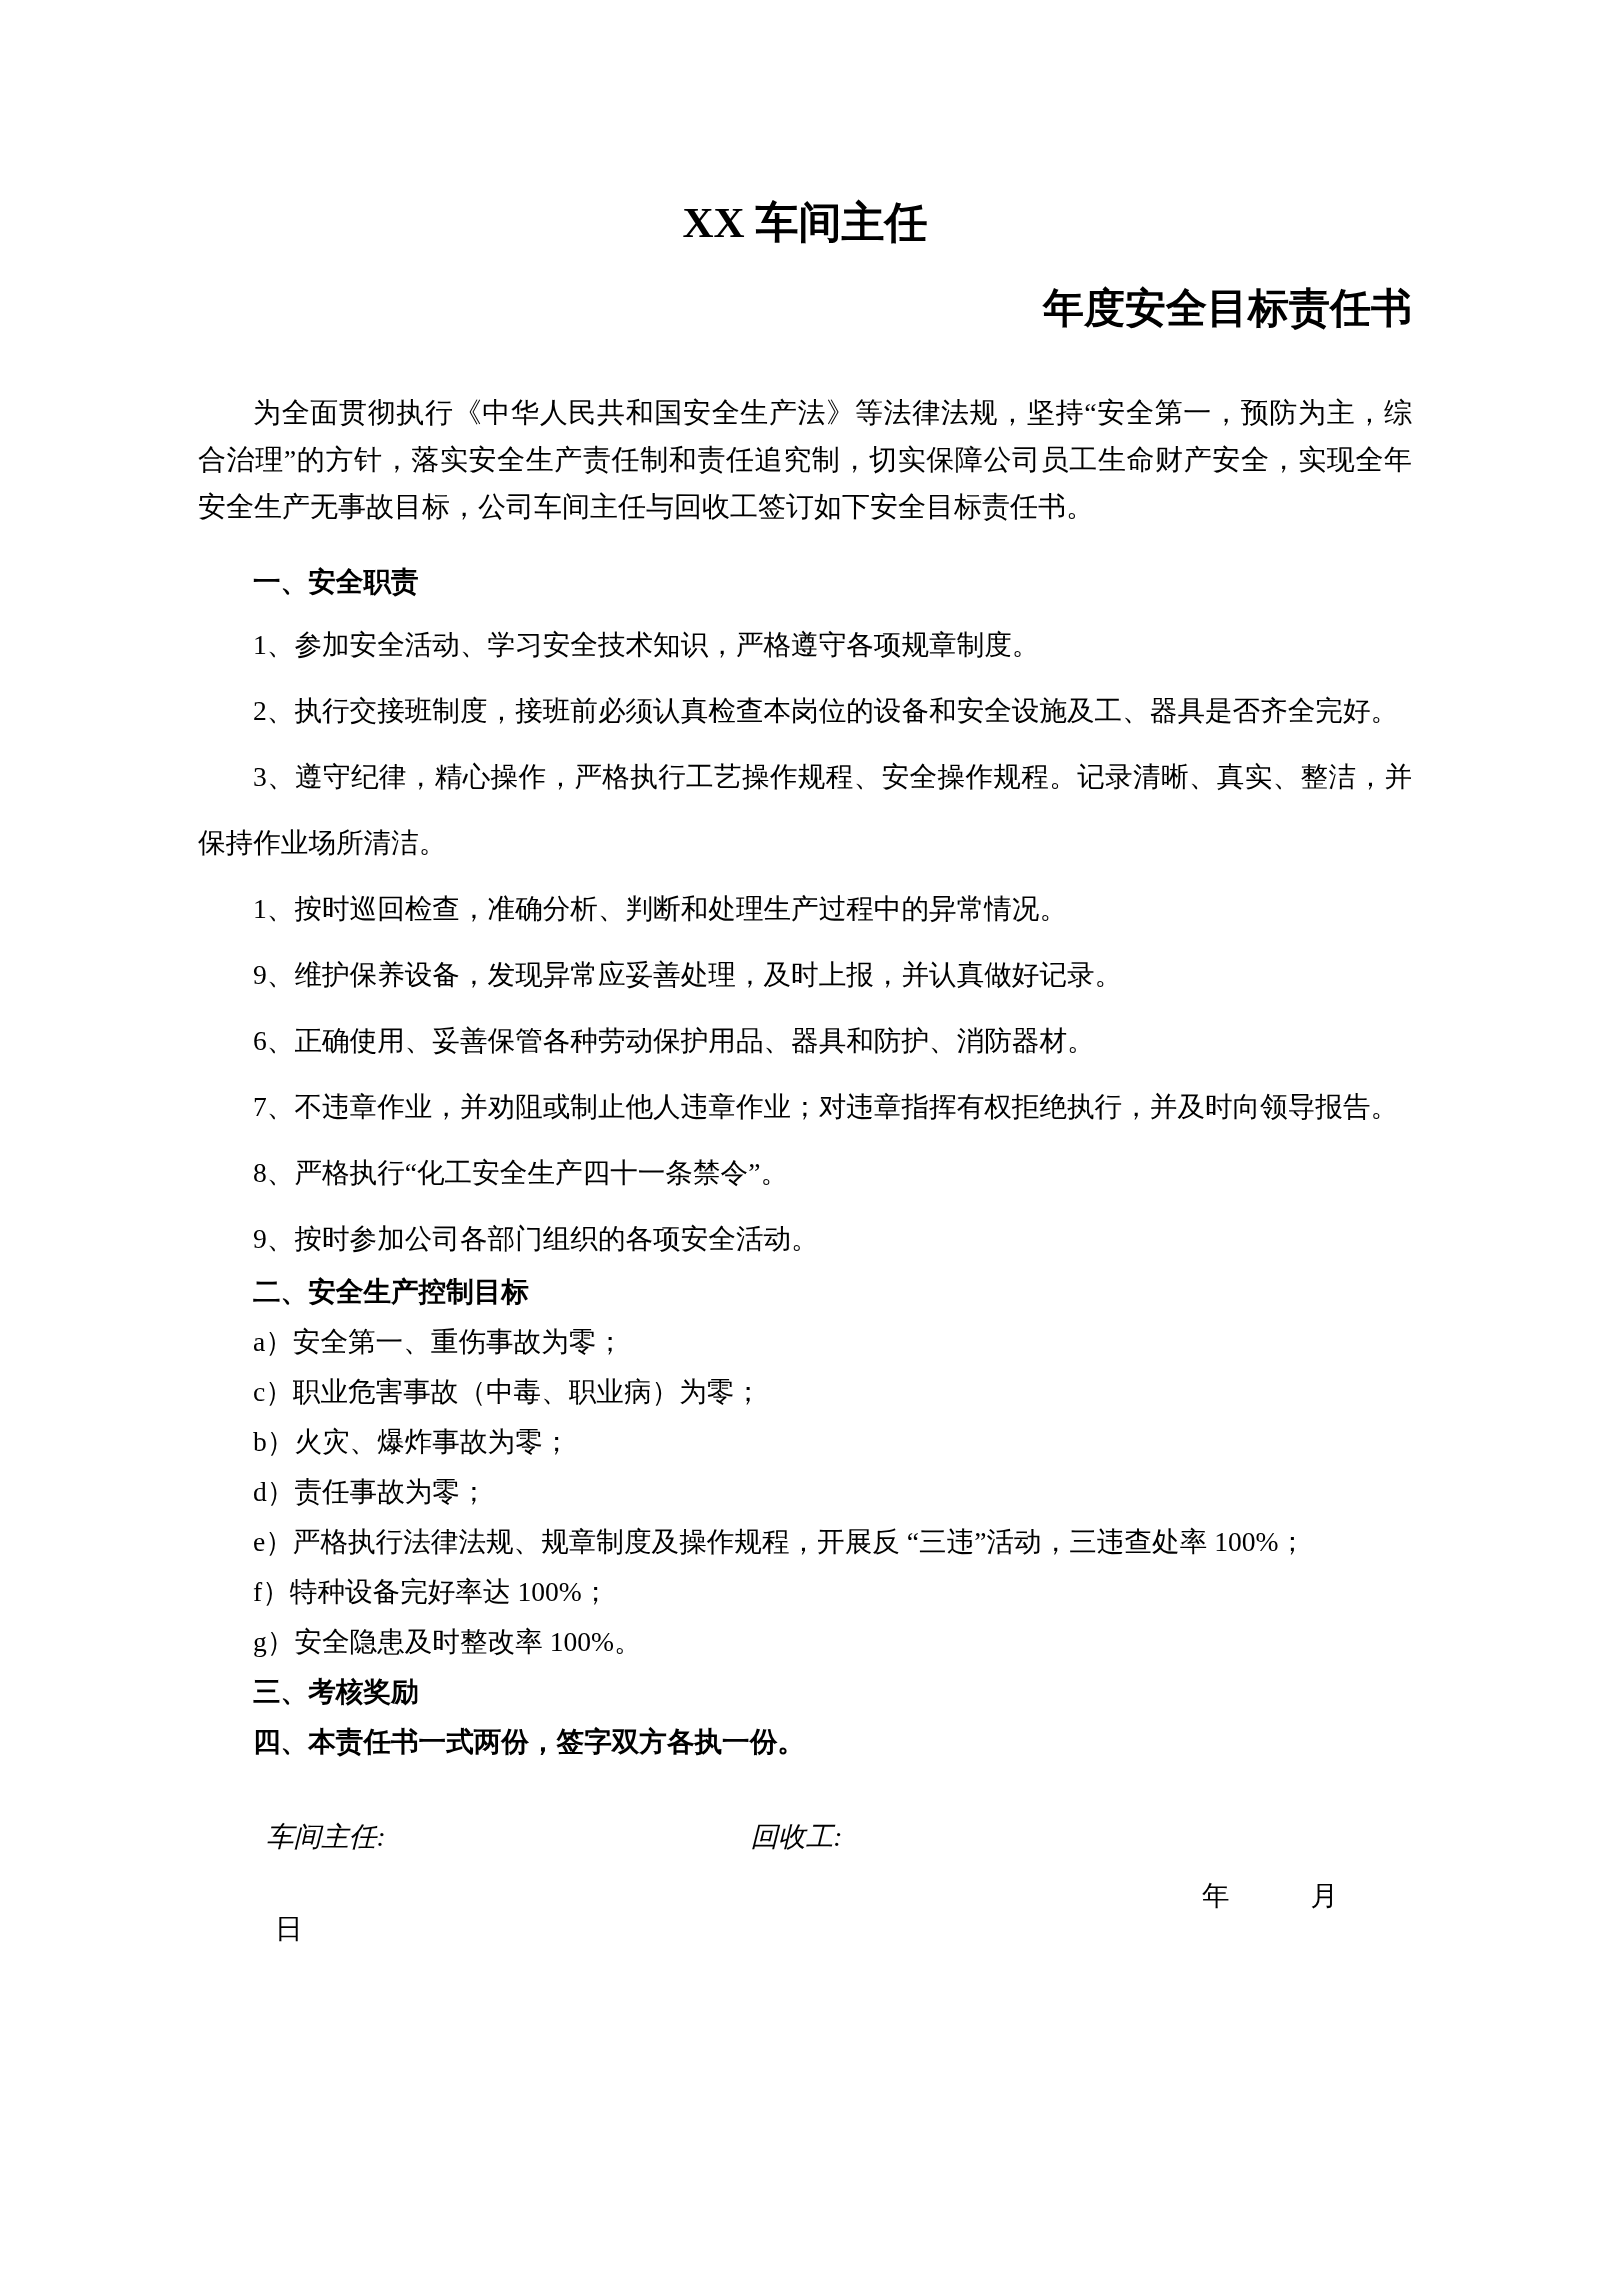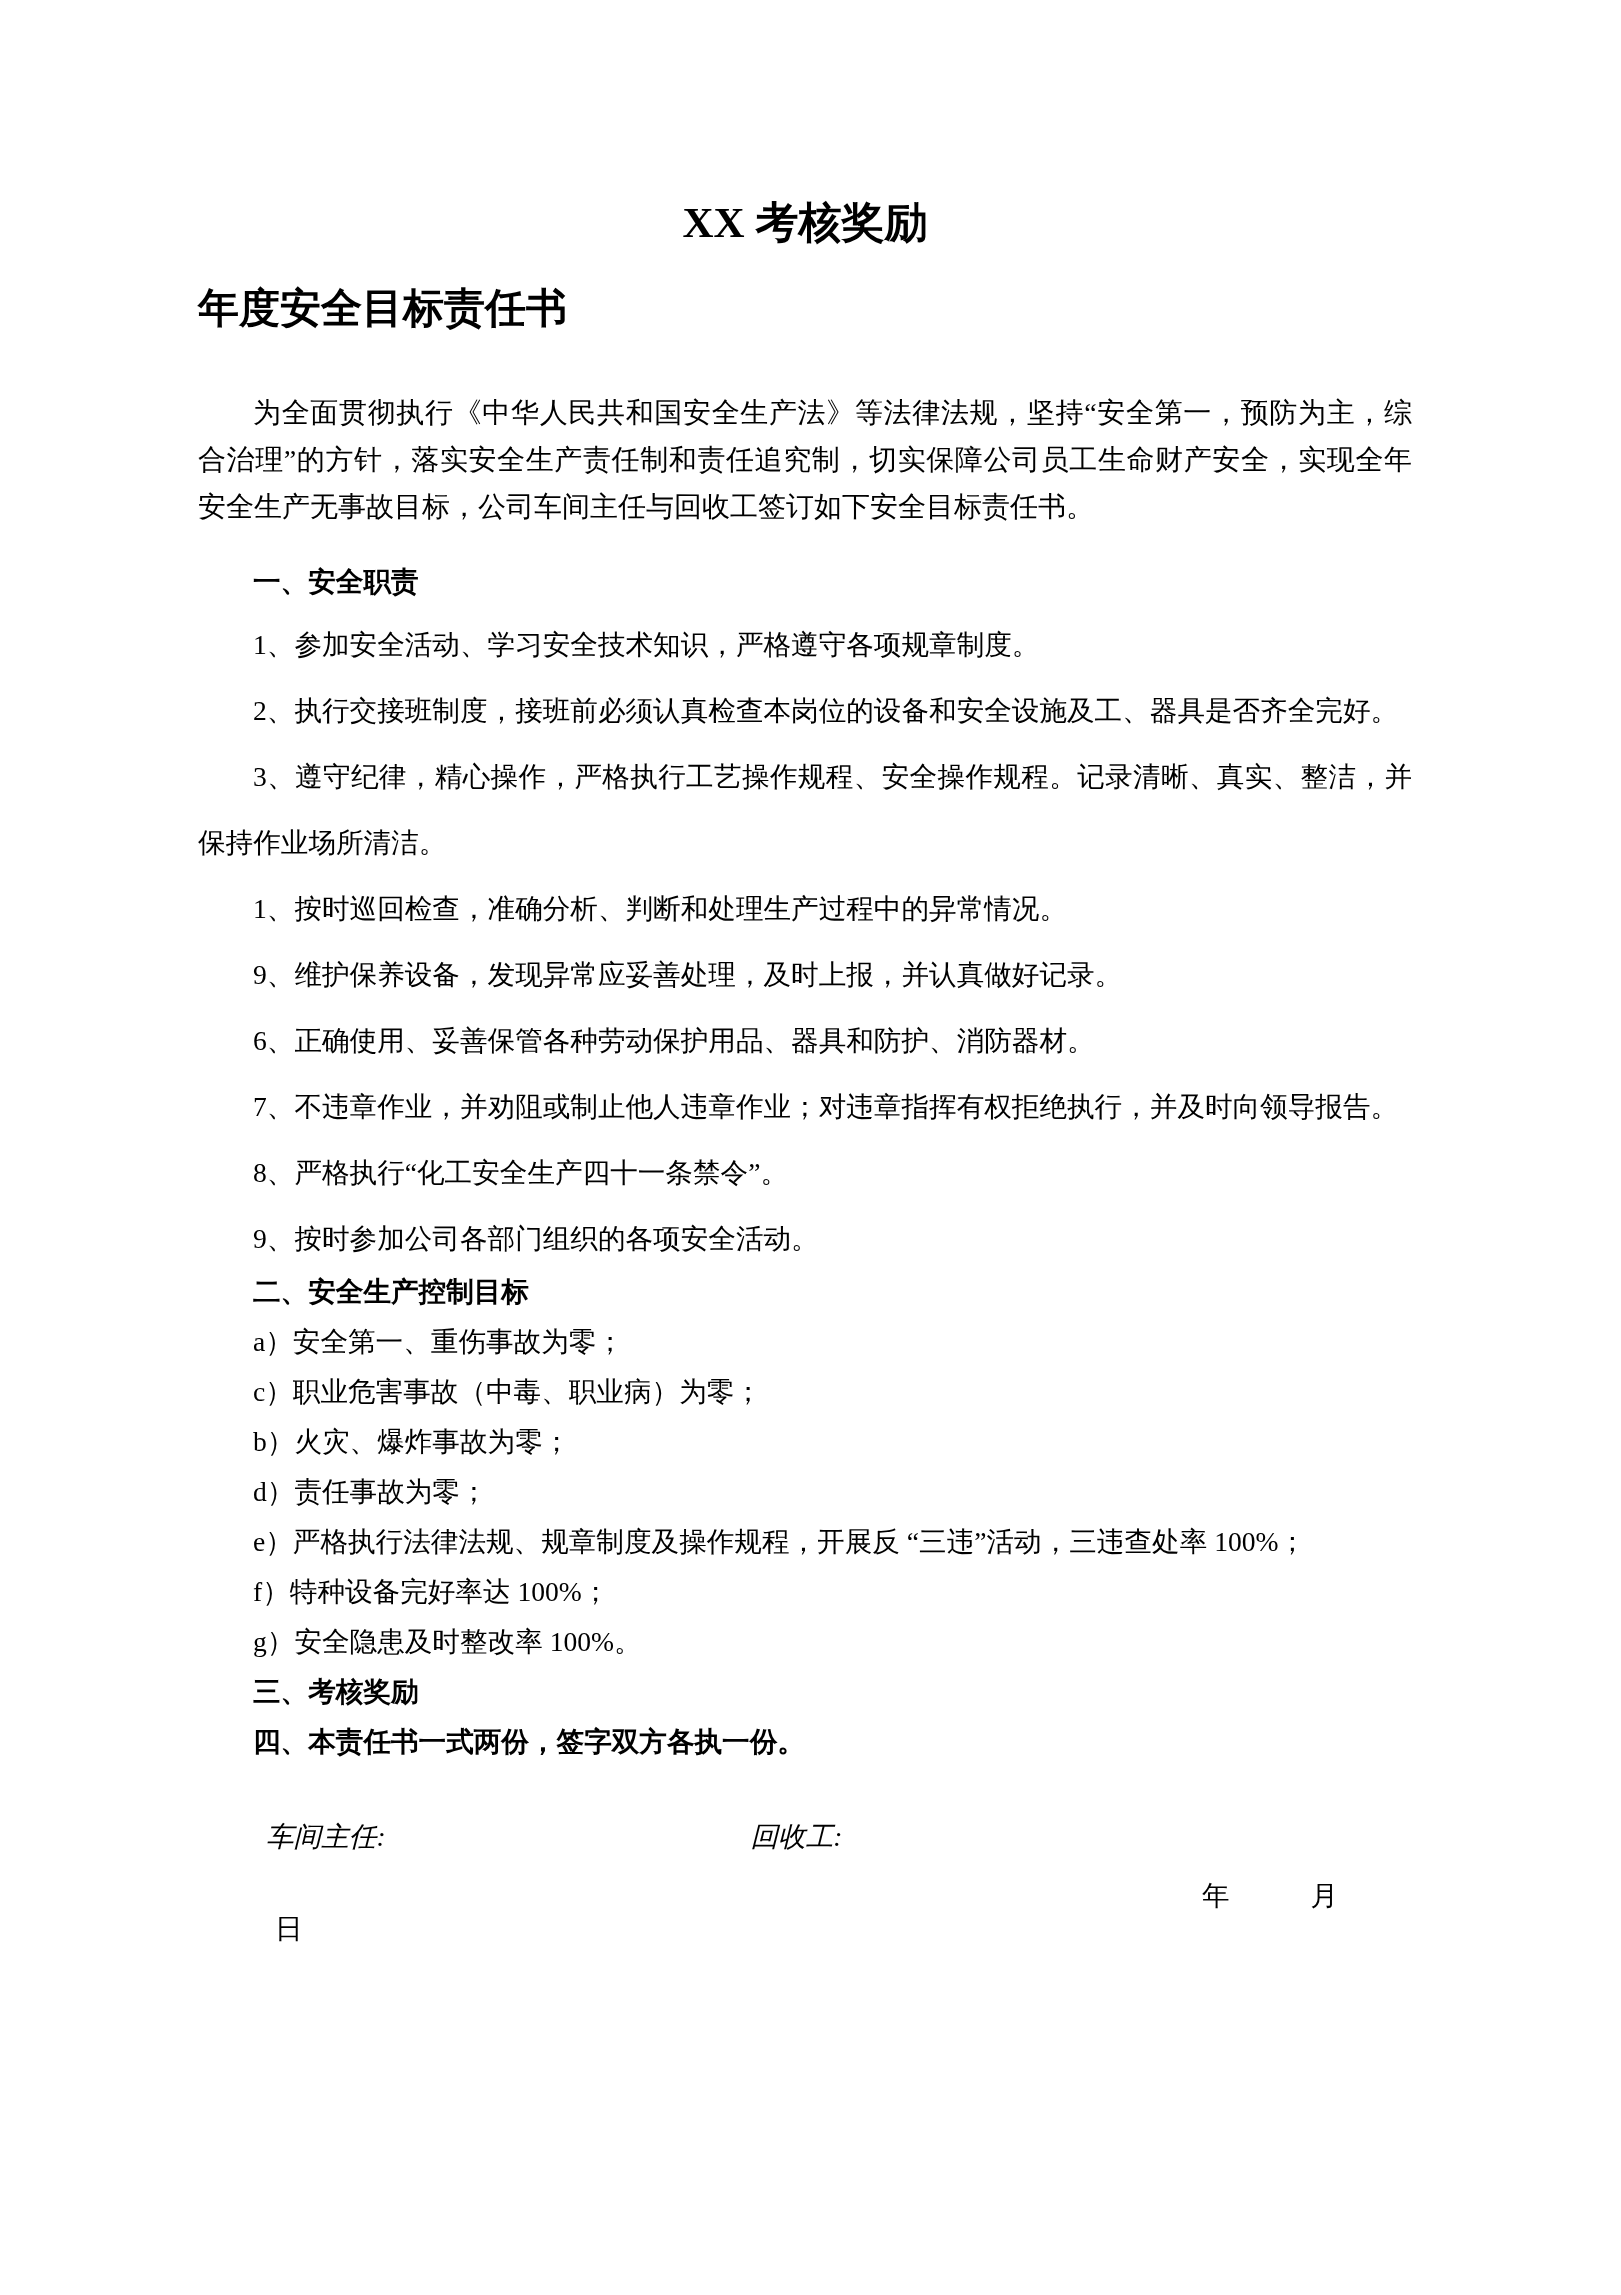--- a/index.html
+++ b/index.html
@@ -23,21 +23,21 @@
   .title {
     font-size: 43px;
     line-height: 54px;
     font-weight: bold;
     text-align: center;
   }
   .subtitle {
     font-size: 41px;
     line-height: 53px;
     font-weight: bold;
-    text-align: left;
+    text-align: right;
     margin-top: 31.5px;
   }
   .intro {
     margin-top: 54px;
     font-size: 28px;
     line-height: 47px;
     text-align: justify;
     text-justify: inter-ideograph;
     text-indent: 55px;
   }
@@ -73,21 +73,21 @@
   }
   .date-year  { margin-left: 1004px; }
   .date-month { margin-left: 74px; }
   .date-day   { margin-left: 77px; }
 </style>
 </head>
 <body>
 
 <div class="page">
 
-  <div class="title">XX 考核奖励</div>
+  <div class="title">XX 车间主任</div>
 
   <div class="subtitle">年度安全目标责任书</div>
 
   <p class="intro">为全面贯彻执行《中华人民共和国安全生产法》等法律法规，坚持“安全第一，预防为主，综合治理”的方针，落实安全生产责任制和责任追究制，切实保障公司员工生命财产安全，实现全年安全生产无事故目标，公司车间主任与回收工签订如下安全目标责任书。</p>
 
   <div class="sec sec1">
     <div class="h">一、安全职责</div>
     <div>
         <div class="item">1、参加安全活动、学习安全技术知识，严格遵守各项规章制度。</div>
         <div class="item">2、执行交接班制度，接班前必须认真检查本岗位的设备和安全设施及工、器具是否齐全完好。</div>

